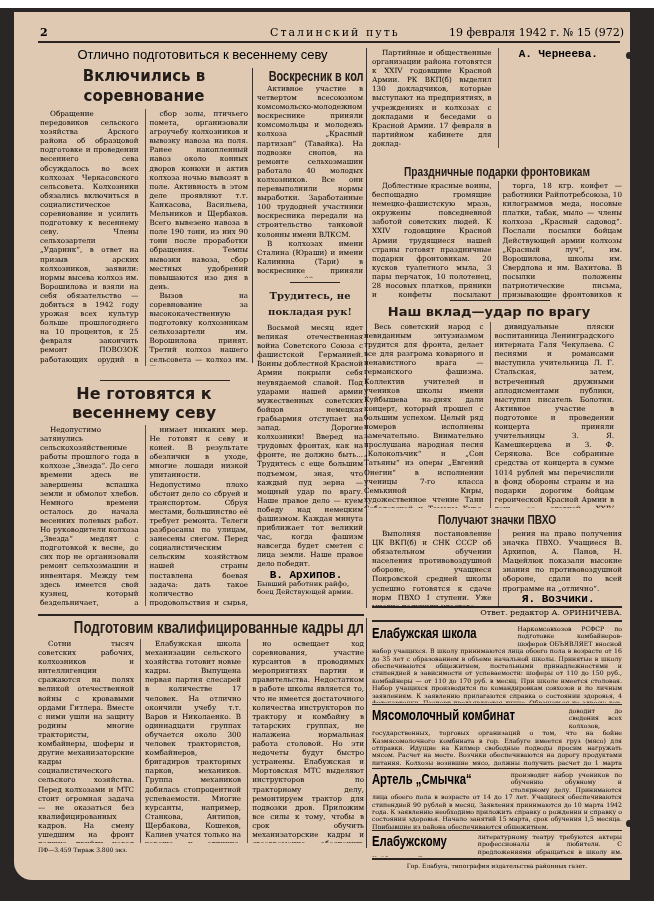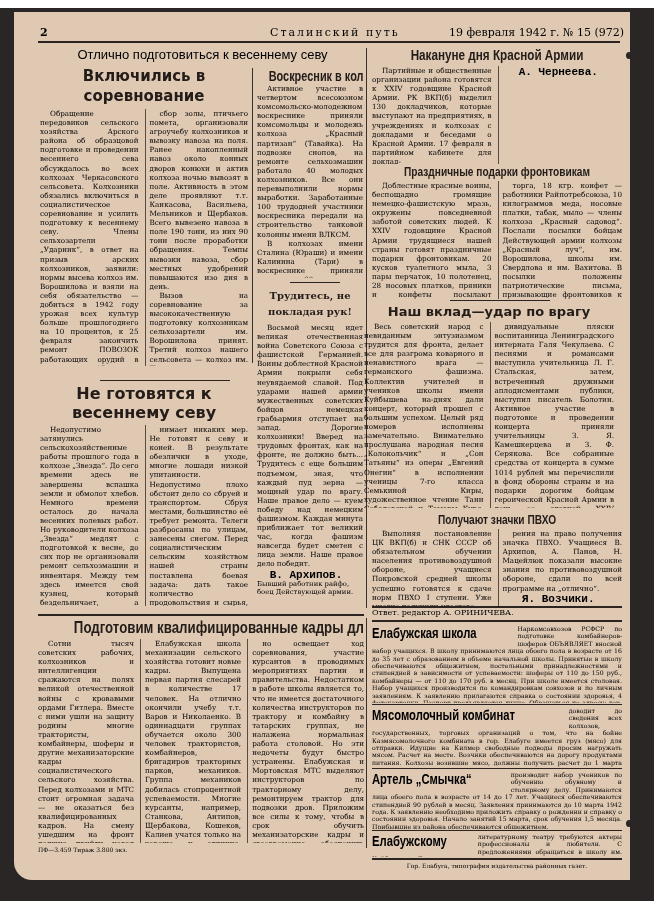--- a/index.html
+++ b/index.html
@@ -16,21 +16,21 @@
   .hl{font-family:"DejaVu Sans",sans-serif;font-weight:bold;text-align:center;color:#231c18;}
   .hl-cond{font-family:"Liberation Sans",sans-serif;font-weight:bold;transform:scaleX(0.78);transform-origin:center;white-space:nowrap;}
   .cols{display:flex;gap:6px;}
   .cols .col{flex:1;font-size:7.2px;line-height:9.1px;text-align:justify;position:relative;}
   .cols .col + .col{border-left:1px solid #5a4a40;padding-left:4px;}
   .p{text-indent:10px;margin:0;}
   .sig{text-align:center;font-weight:bold;font-size:11px;margin-top:2px;padding-right:8px;font-family:Liberation Mono, monospace;}
   .sub{text-align:left;font-size:6.8px;line-height:8px;}
   .ad{position:absolute;left:372px;width:250px;font-size:6.2px;line-height:7.4px;text-align:justify;overflow:hidden;}
   .ad .adt{float:left;font-family:"Liberation Sans",sans-serif;font-weight:bold;font-size:15px;line-height:16px;margin-right:6px;transform:scaleX(0.75);transform-origin:left;width:auto;}
-  .editor{position:absolute;left:372px;top:608px;width:250px;text-align:left;font-size:8px;}
+  .editor{position:absolute;left:372px;top:608px;width:250px;text-align:right;font-size:8px;}
   .footer-left{position:absolute;left:38px;top:846px;font-size:6px;}
   .footer-right{position:absolute;left:372px;top:862px;width:250px;text-align:center;font-size:6px;}
   .hole{position:absolute;width:6px;height:7px;background:#2a2626;border-radius:50%;}
 </style>
 </head>
 <body>
 
 <div class="scan-bg"></div>
 <div class="paper"></div>
 
@@ -84,23 +84,20 @@
     <div class="col">
         <p class="p">Недопустимо затянулись сельскохозяйственные работы прошлого года в колхозе „Звезда“. До сего времени здесь не завершены вспашка земли и обмолот хлебов. Немного времени осталось до начала весенних полевых работ. Но руководители колхоза „Звезда“ медлят с подготовкой к весне, до сих пор не организовали ремонт сельхозмашин и инвентаря. Между тем здесь имеется свой кузнец, который бездельничает, а председатель колхоза Ларионов не при-</p>
       </div>
     <div class="col">
         <p class="p">нимает никаких мер. Не готовят к севу и коней. В результате обезлички в уходе, многие лошади низкой упитанности. Недопустимо плохо обстоит дело со сбруей и транспортом. Сбруя местами, большинство её требует ремонта. Телеги разбросаны по улицам, занесены снегом. Перед социалистическим сельским хозяйством нашей страны поставлена боевая задача: дать такое количество продовольствия и сырья, какое потребуется стране и фронту. И эту задачу мы должны выполнить с честью.</p>
       </div>
   </div>
 </div>
 
 <div class="art" style="left:372px;top:46px;width:250px;height:118px;">
-  <div class="hl" style="font-size:14px;line-height:18px;">
-      <div class="hl-cond" style="font-size:15px;">Накануне дня Красной Армии</div>
-    </div>
   <div class="cols" style="margin-top:2px;">
     <div class="col">
         <p class="p">Партийные и общественные организации района готовятся к XXIV годовщине Красной Армии. РК ВКП(б) выделил 130 докладчиков, которые выступают на предприятиях, в учреждениях и колхозах с докладами и беседами о Красной Армии. 17 февраля в партийном кабинете для доклад-</p>
       </div>
     <div class="col">
         <div class="sig">А. Чернеева.</div>
       </div>
   </div>
 </div>
 

